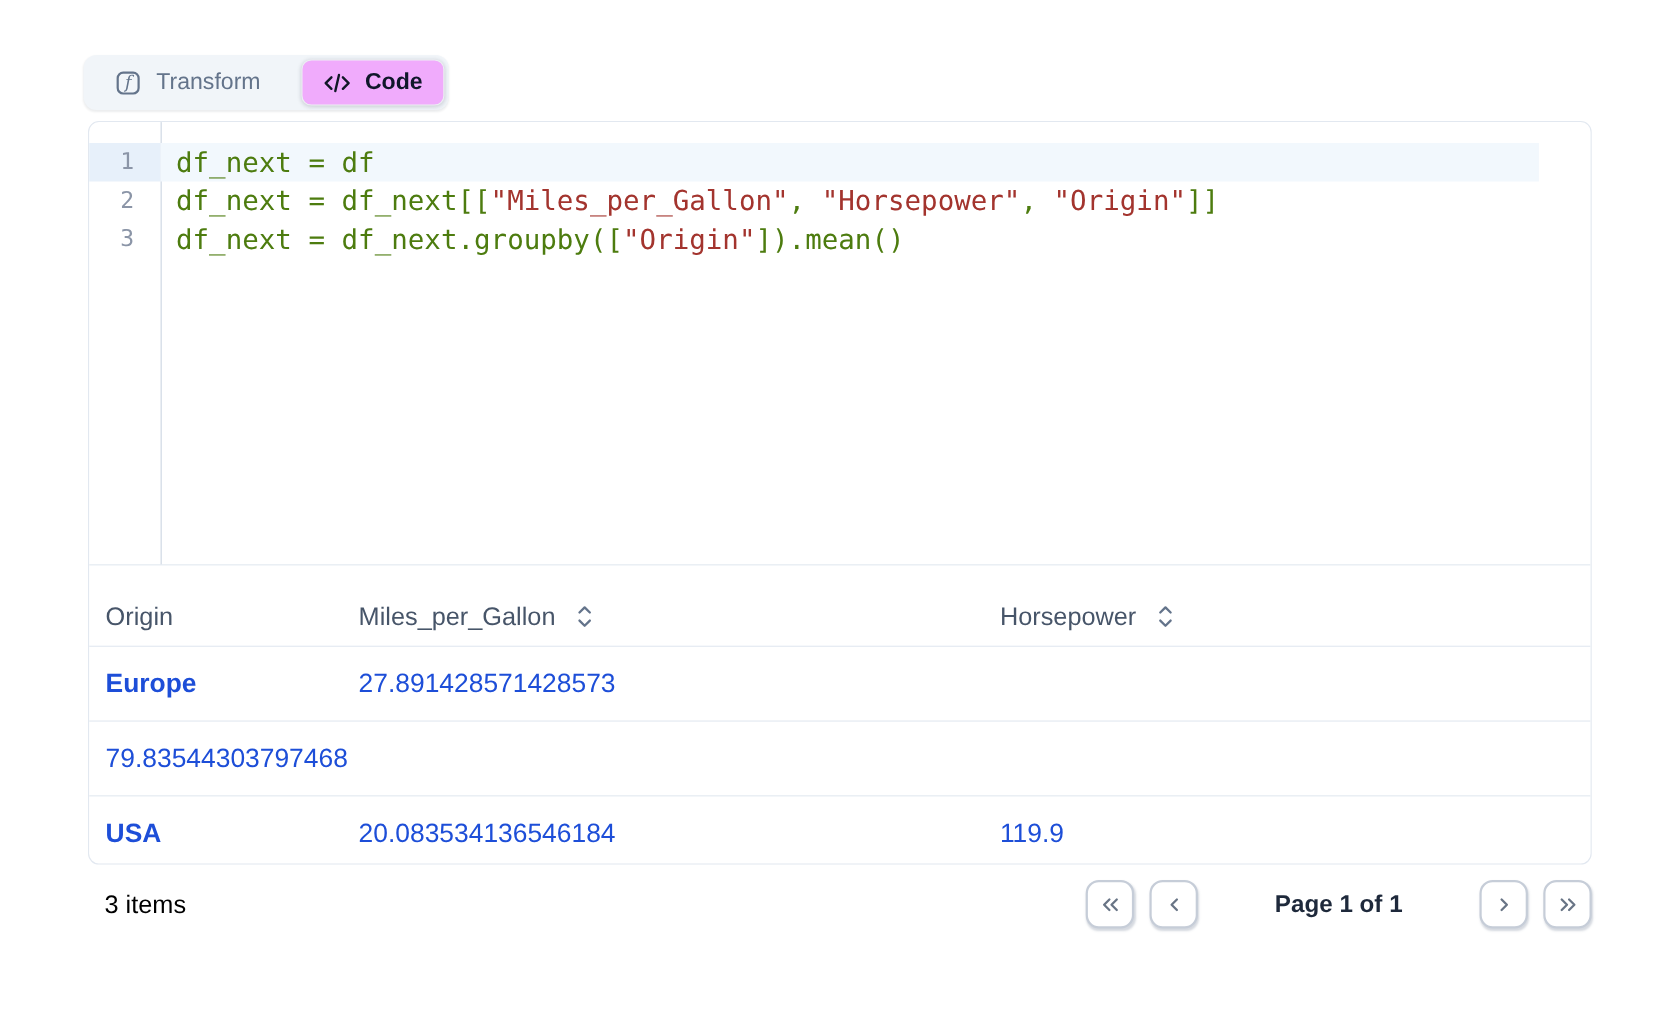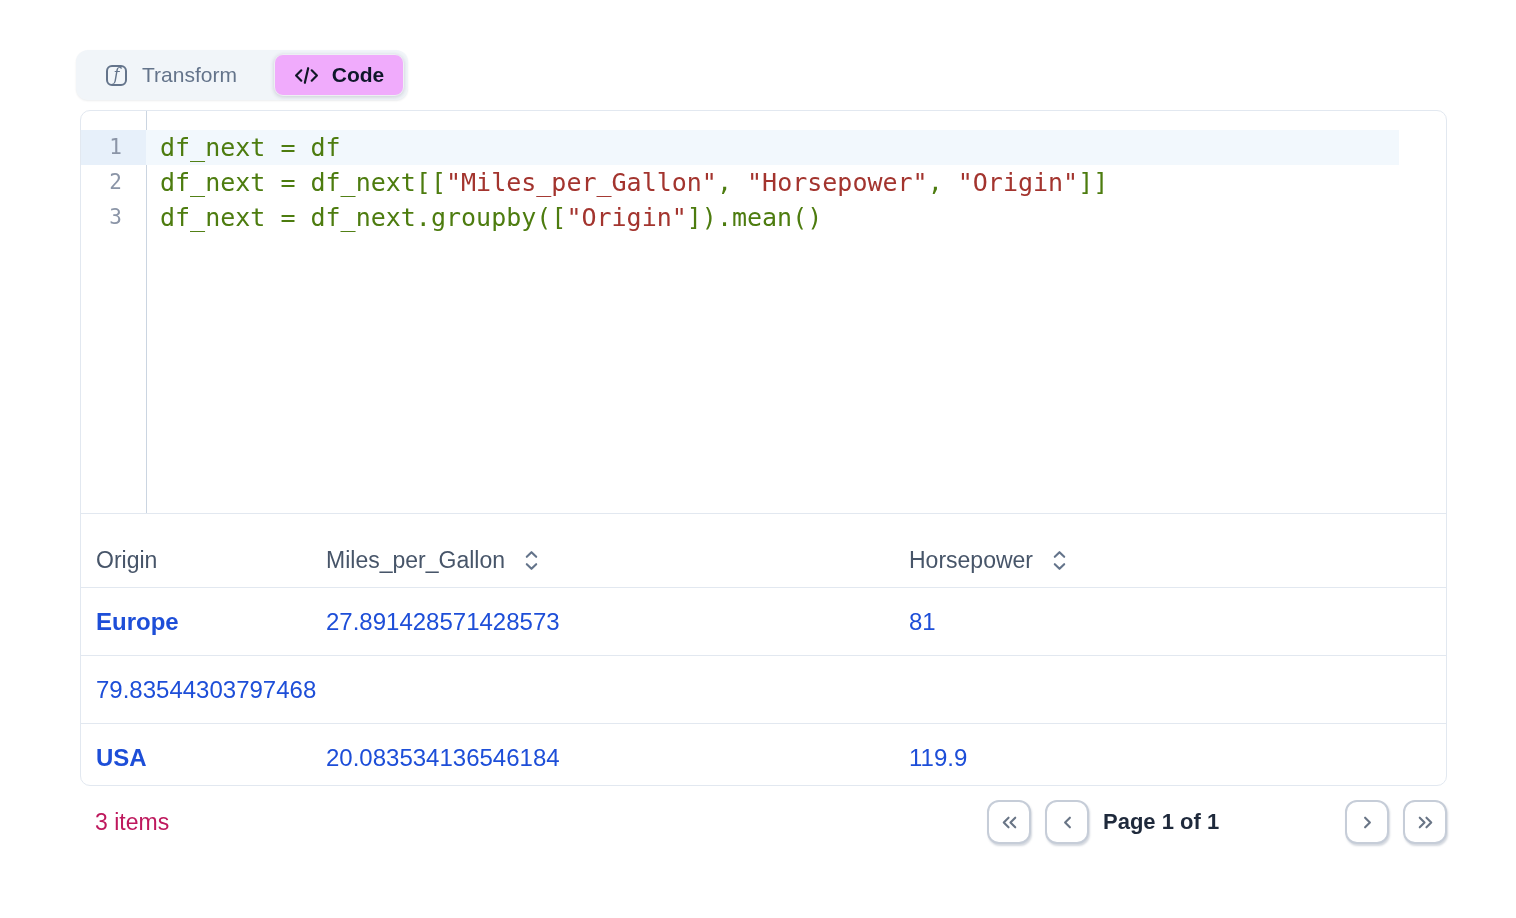--- a/index.html
+++ b/index.html
@@ -61,28 +61,28 @@
   .table-row{height:67px;border-bottom:1px solid #e2e8f0;font-size:24px;color:#1d4ed8;}
   .table-row:last-child{border-bottom:none;}
   .cell{padding-left:15px;}
   .cell.origin{font-weight:700;}
   
   .footer{
     position:absolute;left:80px;top:796px;width:1367px;height:52px;
     display:flex;align-items:center;justify-content:space-between;
     padding-left:15px;box-sizing:border-box;
   }
-  .items-count{color:#be185d;font-size:23px;}
+  .items-count{color:#000000;font-size:23px;}
   .pager{display:flex;align-items:center;gap:14px;}
   .pg-btn{
     width:44px;height:44px;border:2px solid #c6cdd8;border-radius:12px;background:#fff;
     display:flex;align-items:center;justify-content:center;
     box-shadow:1px 2px 2px rgba(100,116,139,.28);cursor:pointer;padding:0;
   }
-  .page-label{width:228px;text-align:left;color:#1e293b;font-size:22px;font-weight:700;}
+  .page-label{width:228px;text-align:center;color:#1e293b;font-size:22px;font-weight:700;}
   svg{display:block;}
 </style>
 </head>
 <body>
 
 <div class="tabbar">
   <div class="tab-transform">
     <span class="fn-icon">f</span>
     <span>Transform</span>
   </div>
@@ -136,21 +136,20 @@
           <polyline points="3.5,7.5 8,3 12.5,7.5"></polyline>
           <polyline points="3.5,14.5 8,19 12.5,14.5"></polyline>
         </svg>
       </span>
     </div>
   </div>
   <div id="table-body">
       <div class="table-row">
         <div class="cell origin">Europe</div>
         <div class="cell">27.891428571428573</div>
-        <div class="cell">81</div>
       </div>
       <div class="table-row">
         <div class="cell">79.83544303797468</div>
       </div>
       <div class="table-row">
         <div class="cell origin">USA</div>
         <div class="cell">20.083534136546184</div>
         <div class="cell">119.9</div>
       </div>
     </div>

